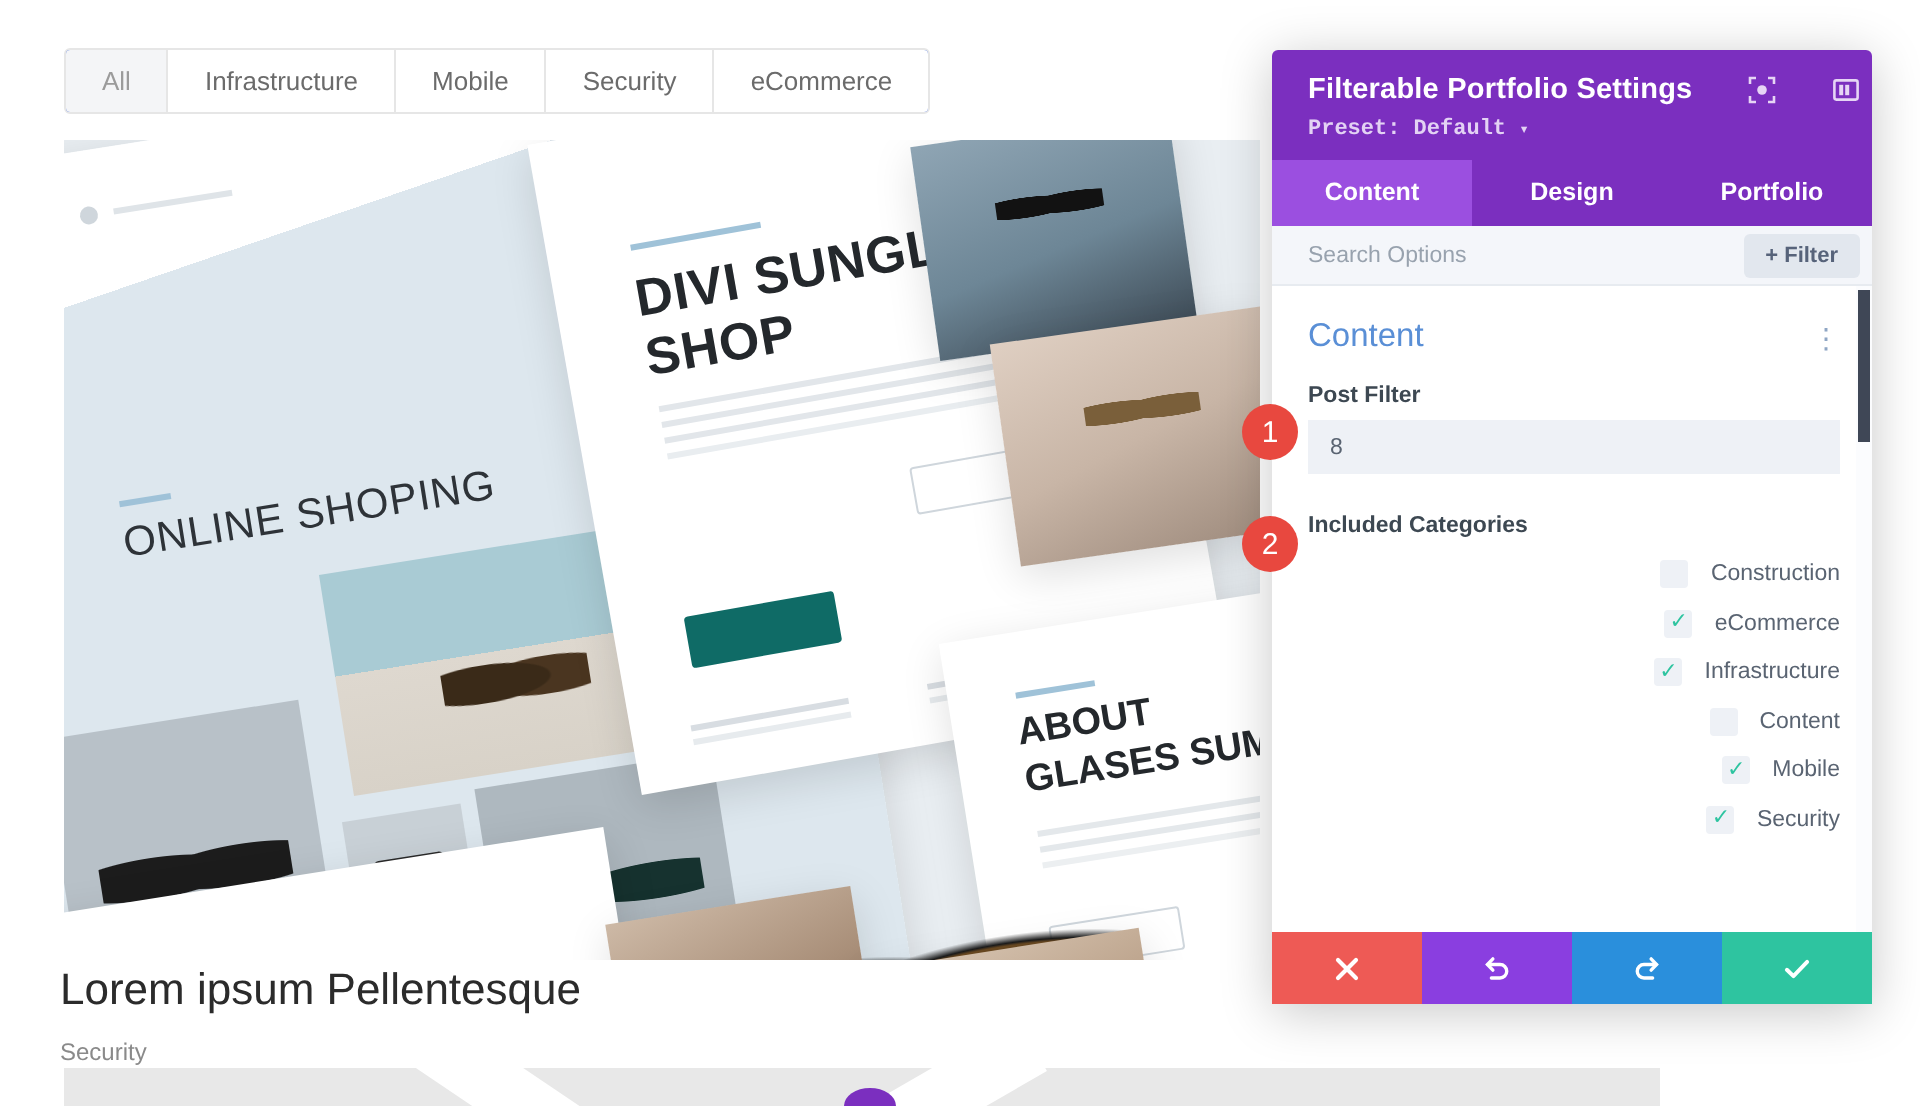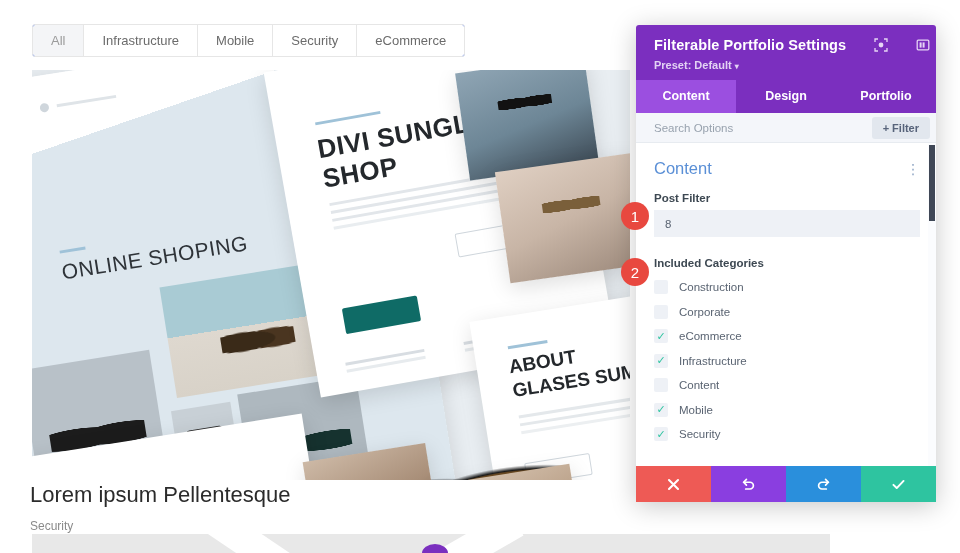--- a/index.html
+++ b/index.html
@@ -247,21 +247,21 @@
   .panel-header-top{ display:flex; align-items:center;gap:24px; }
   .panel-title{
     color:#fff; font-size:14.5px; font-weight:700; flex:1; white-space:nowrap;
     letter-spacing:.1px;
   }
   .hdr-icon{
     width:20px; height:20px; display:flex; align-items:center; justify-content:center;
     color:#e6d5f5; cursor:pointer; margin-left:4px;
   }
   .panel-preset{
-    color:#e3d2f4; font-size:11px; font-weight:700; margin-top:4px;
+    color:#e3d2f4; font-size:11px; font-weight:700; margin-top:4px;font-family:Liberation Mono, monospace;
   }
   .panel-preset .caret{ font-size:8px; }
 
   .panel-tabs{ display:flex; background:#7b2fbf; }
   .panel-tab{
     flex:1; text-align:center; padding:9px 0 10px;
     color:#fff; font-size:12.5px; font-weight:700; cursor:pointer;
     background:#7b2fbf;
   }
   .panel-tab.active{ background:#9b4fe0; }
@@ -295,21 +295,21 @@
   }
   .field-input{
     background:#eef1f6; border:none; height:27px; width:100%;
     font-size:11.5px; color:#5a6472; padding:0 11px;
     font-family:"Liberation Sans", sans-serif;
   }
   .field-group{ margin-bottom:20px; }
 
   .cat-list{ margin-top:2px; }
   .cat-row{
-    display:flex; align-items:center; height:24.5px; cursor:pointer;
+    display:flex; align-items:center; height:24.5px; cursor:pointer;justify-content:flex-end;
   }
   .cat-box{
     width:14px; height:14px; background:#eef1f6; border-radius:2px;
     margin-right:11px; flex:none;
     display:flex; align-items:center; justify-content:center;
     color:#2ec4a0; font-size:11px; line-height:1;
   }
   .cat-label{ font-size:11.5px; color:#5a6472; }
 
   .panel-scrollbar-track{
@@ -472,24 +472,20 @@
         <div class="field-label">Post Filter</div>
         <input class="field-input" value="8" style="">
       </div>
 
       <div>
         <div class="field-label">Included Categories</div>
         <div class="cat-list">
             <div class="cat-row">
               <div class="cat-box"></div>
               <div class="cat-label">Construction</div>
-            </div>
-            <div class="cat-row">
-              <div class="cat-box"></div>
-              <div class="cat-label">Corporate</div>
             </div>
             <div class="cat-row">
               <div class="cat-box">✓</div>
               <div class="cat-label">eCommerce</div>
             </div>
             <div class="cat-row">
               <div class="cat-box">✓</div>
               <div class="cat-label">Infrastructure</div>
             </div>
             <div class="cat-row">

